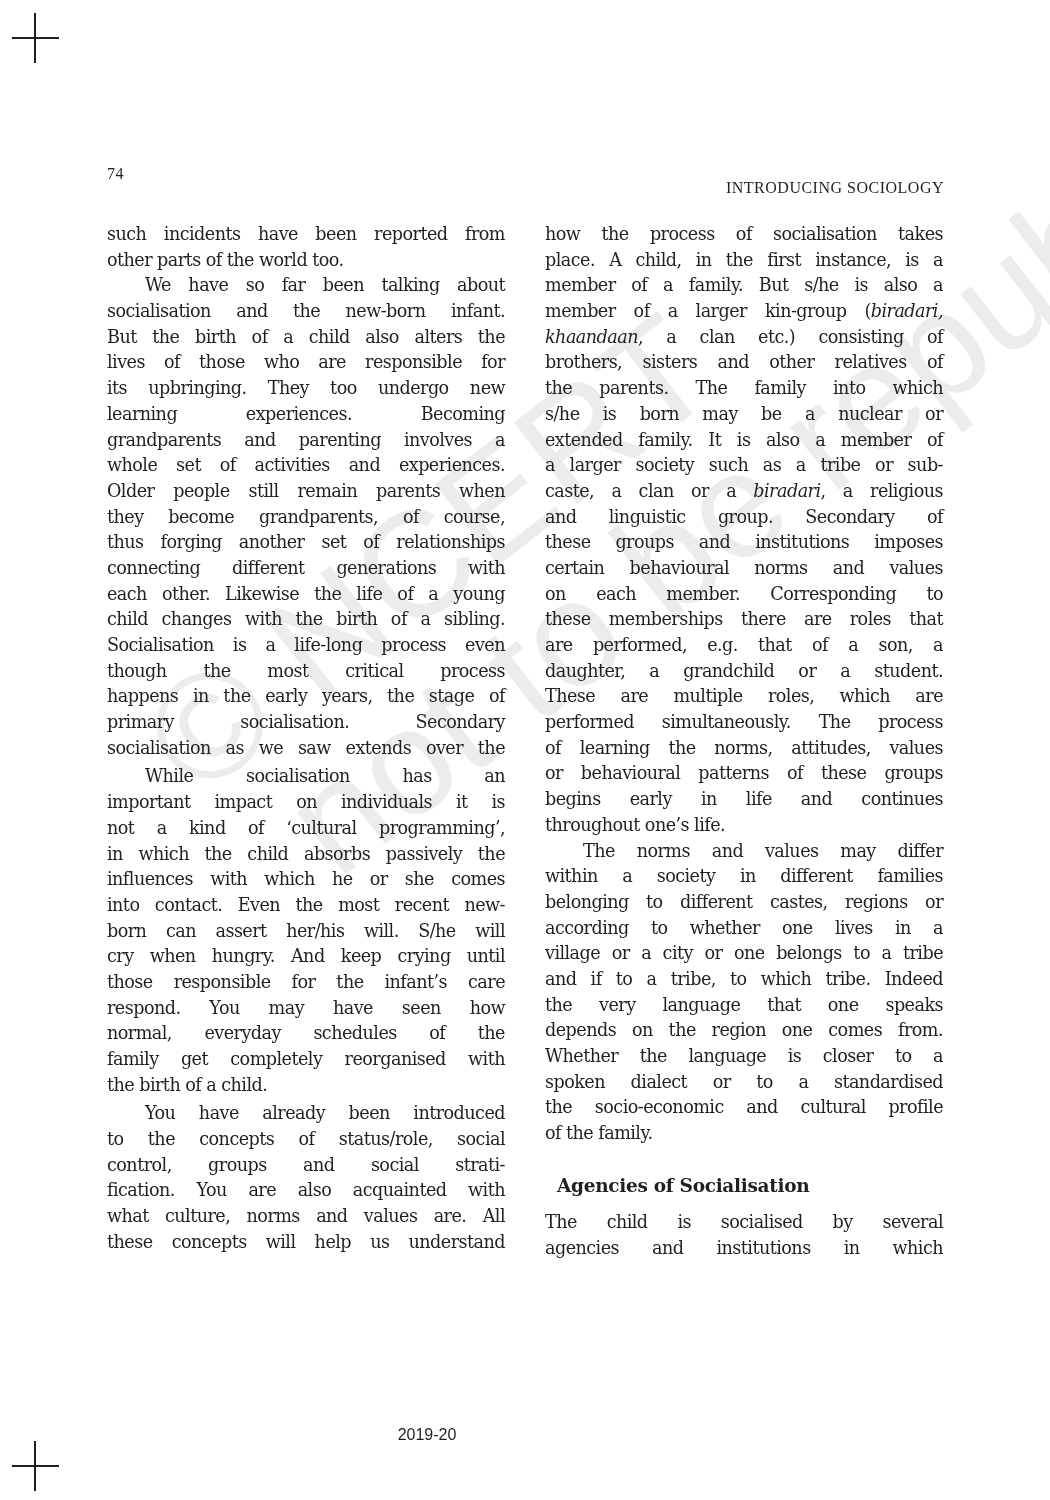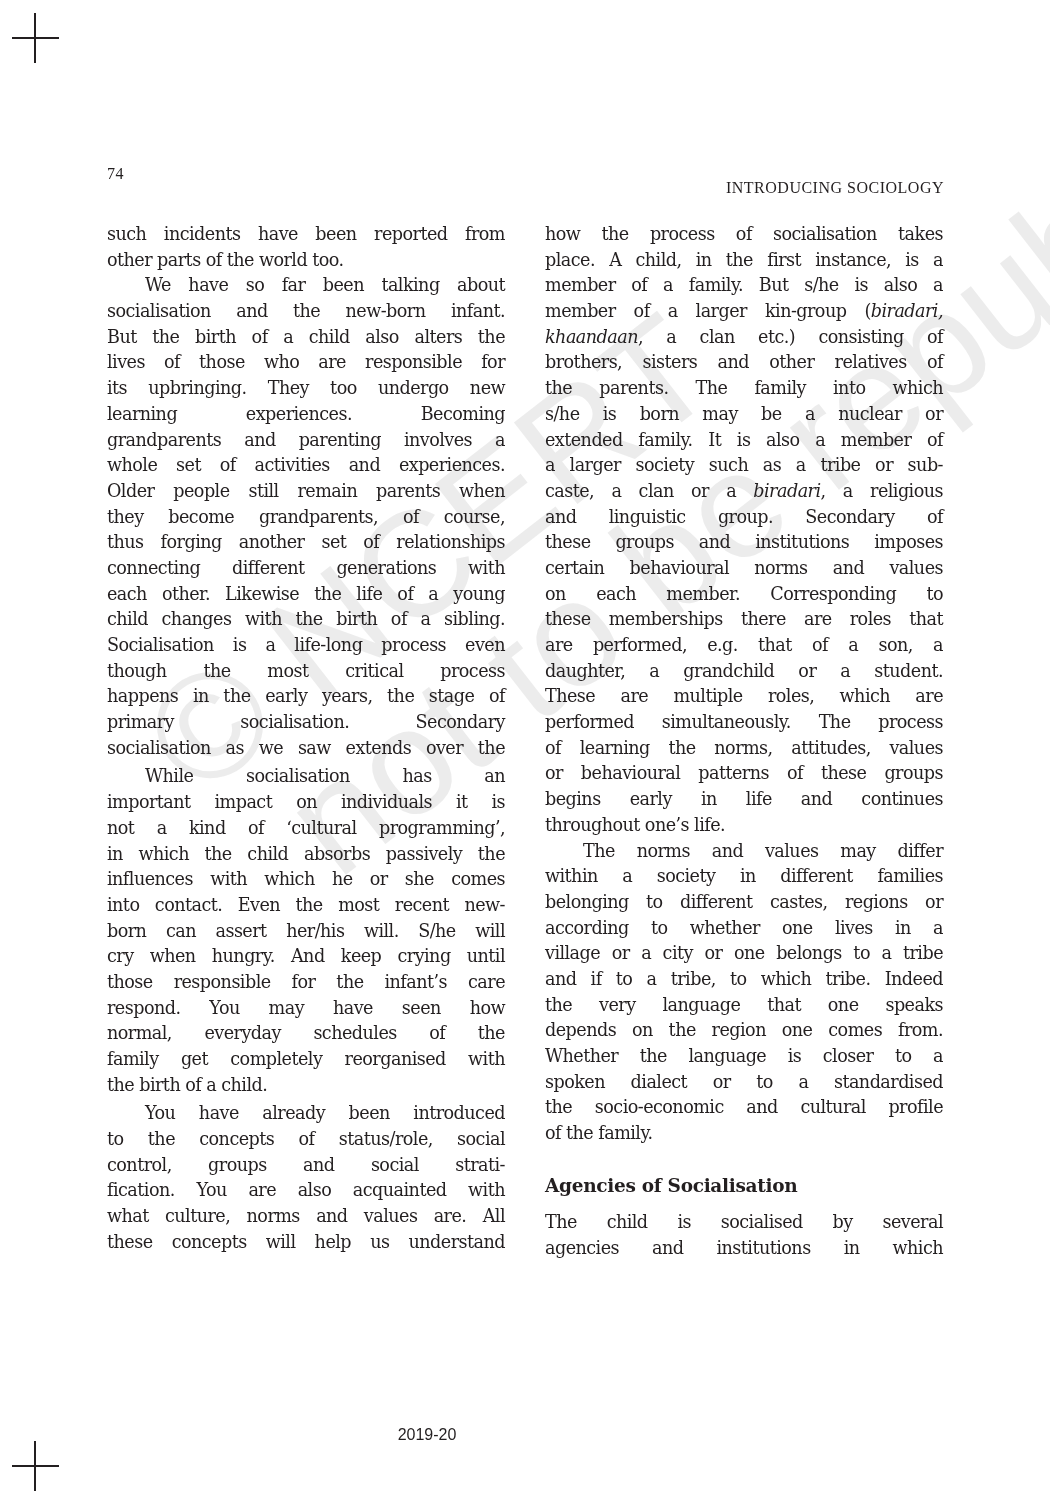--- a/index.html
+++ b/index.html
@@ -10,21 +10,21 @@
   .running-head { position: absolute; top: 165px; font-family: Liberation Serif, serif; font-size: 16px; letter-spacing: 0.5px; color: #231f20; text-align: center; }
   .page-num { left: 107px; }
   .book-title { right: 106px; margin-top: 14px; }
   .col { position: absolute; top: 222px; width: 398px; font-family: "DejaVu Serif", serif; font-size: 17.6px; line-height: 25.7px; letter-spacing: -0.55px; text-align: justify; }
   .col.left { left: 107px; }
   .col.right { left: 545px; }
   .line { display: block; height: 25.7px; white-space: nowrap; text-align-last: justify; text-align: justify; }
   .line.last { text-align-last: left; }
   .line.indent { padding-left: 38px; }
   .gap { display: block; height: 3px; }
-  .section-heading { display: block; font-weight: bold; font-size: 18.5px; height: 25.7px; margin-top: 26px; margin-bottom: 12px; letter-spacing: -0.3px; text-align: left; }
+  .section-heading { display: block; font-weight: bold; font-size: 18.5px; height: 25.7px; margin-top: 26px; margin-bottom: 12px; letter-spacing: -0.3px; text-align: left; margin-left: 12px; }
   em { font-style: italic; }
   .footer { position: absolute; top: 1426px; left: 0; width: 854px; text-align: center; font-family: "Liberation Sans", sans-serif; font-size: 16px; color: #231f20; }
   .watermark { position: absolute; left: 120px; top: 700px; font-family: "Liberation Sans", sans-serif; font-size: 150px; color: rgba(200,200,200,0.35); transform: rotate(-38deg); transform-origin: left top; white-space: nowrap; pointer-events: none; line-height: 150px; }
   .watermark .l2 { display:block; margin-left: 60px; }
 </style>
 </head>
 <body>
 
 <div class="crop v" style="left:34px; top:13px; height:50px;"></div>
 <div class="crop h" style="left:12px; top:37px; height:2px; width:47px;"></div>

